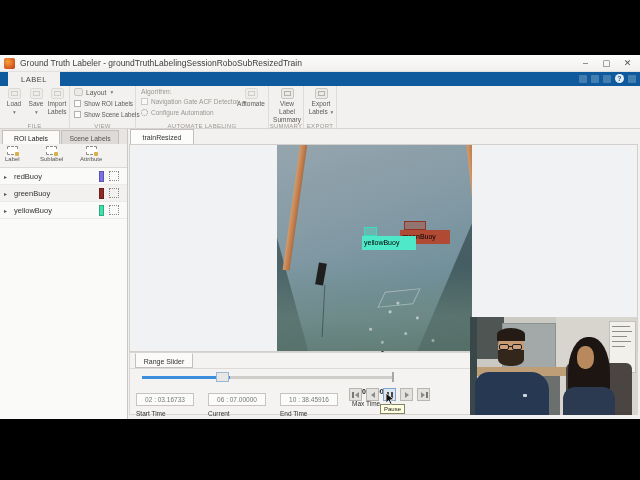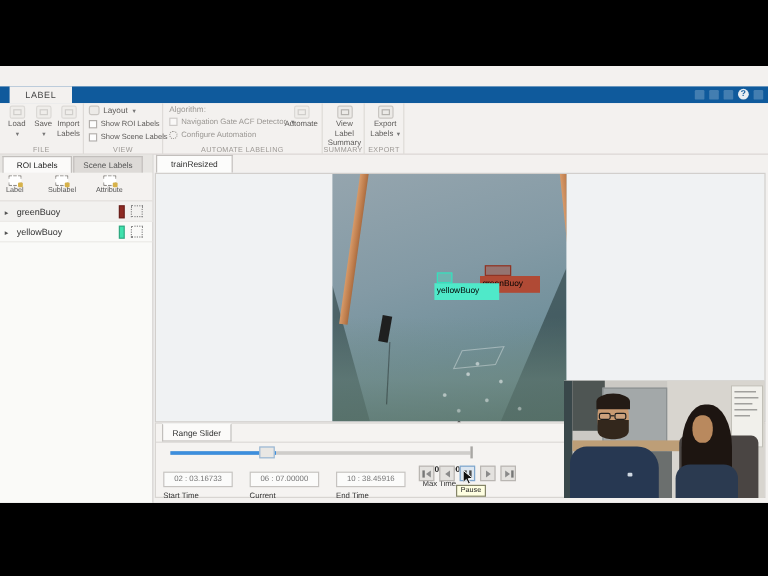--- a/index.html
+++ b/index.html
@@ -150,20 +150,29 @@
   .wom-face { position:absolute; left:107px; top:29px; width:17px; height:23px; background:#b9895e; border-radius:45%; }
   .wom-body { position:absolute; left:93px; top:70px; width:52px; height:28px; background:#2b3a50; border-radius:12px 12px 0 0; }
 </style>
 </head>
 <body>
 
 <div id="screen">
 
   <div class="app">
 
+    <div class="titlebar">
+      <div class="mat-icon"></div>
+      <div class="title-text">Ground Truth Labeler - groundTruthLabelingSessionRoboSubResizedTrain</div>
+      <div class="win-controls">
+        <span class="win-btn">–</span>
+        <span class="win-btn">▢</span>
+        <span class="win-btn">✕</span>
+      </div>
+    </div>
 
     <div class="tabrow">
       <div class="ribbon-tab">LABEL</div>
       <div class="qa-icons">
         <span class="qa-sq"></span>
         <span class="qa-sq"></span>
         <span class="qa-sq"></span>
         <span class="qa-circle">?</span>
         <span class="qa-sq"></span>
       </div>
@@ -266,20 +275,26 @@
         <div class="lp-tool" style="left:40px;">
           <span class="roi-ico"></span>
           <span class="txt">Sublabel</span>
         </div>
         <div class="lp-tool" style="left:80px;">
           <span class="roi-ico"></span>
           <span class="txt">Attribute</span>
         </div>
       </div>
       <div class="lp-list">
+        <div class="lp-row">
+          <span class="arrow">▸</span>
+          <span class="nm">redBuoy</span>
+          <span class="swatch" style="background: rgb(122, 112, 232);"></span>
+          <span class="dotted"></span>
+        </div>
         <div class="lp-row alt">
           <span class="arrow">▸</span>
           <span class="nm">greenBuoy</span>
           <span class="swatch" style="background: rgb(142, 42, 35);"></span>
           <span class="dotted"></span>
         </div>
         <div class="lp-row">
           <span class="arrow">▸</span>
           <span class="nm">yellowBuoy</span>
           <span class="swatch" style="background: rgb(63, 226, 173);"></span>

